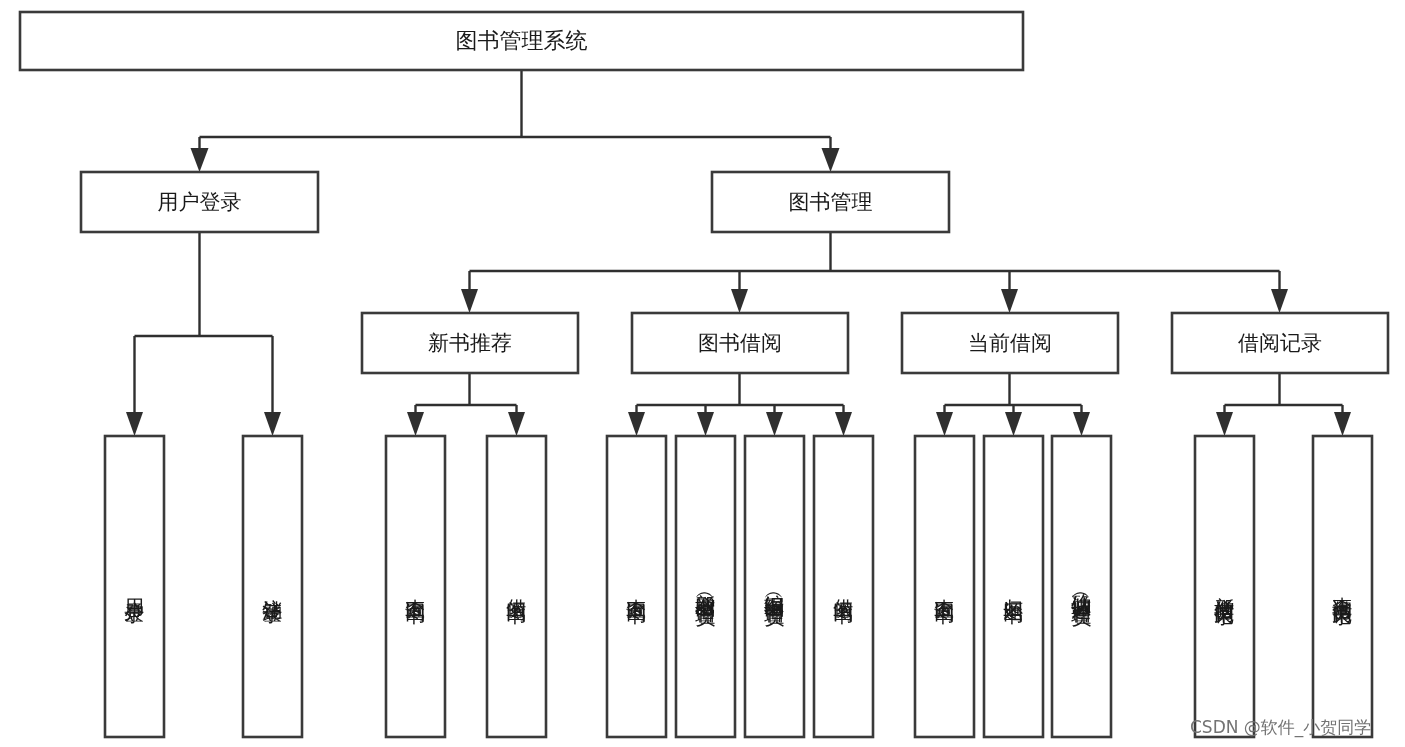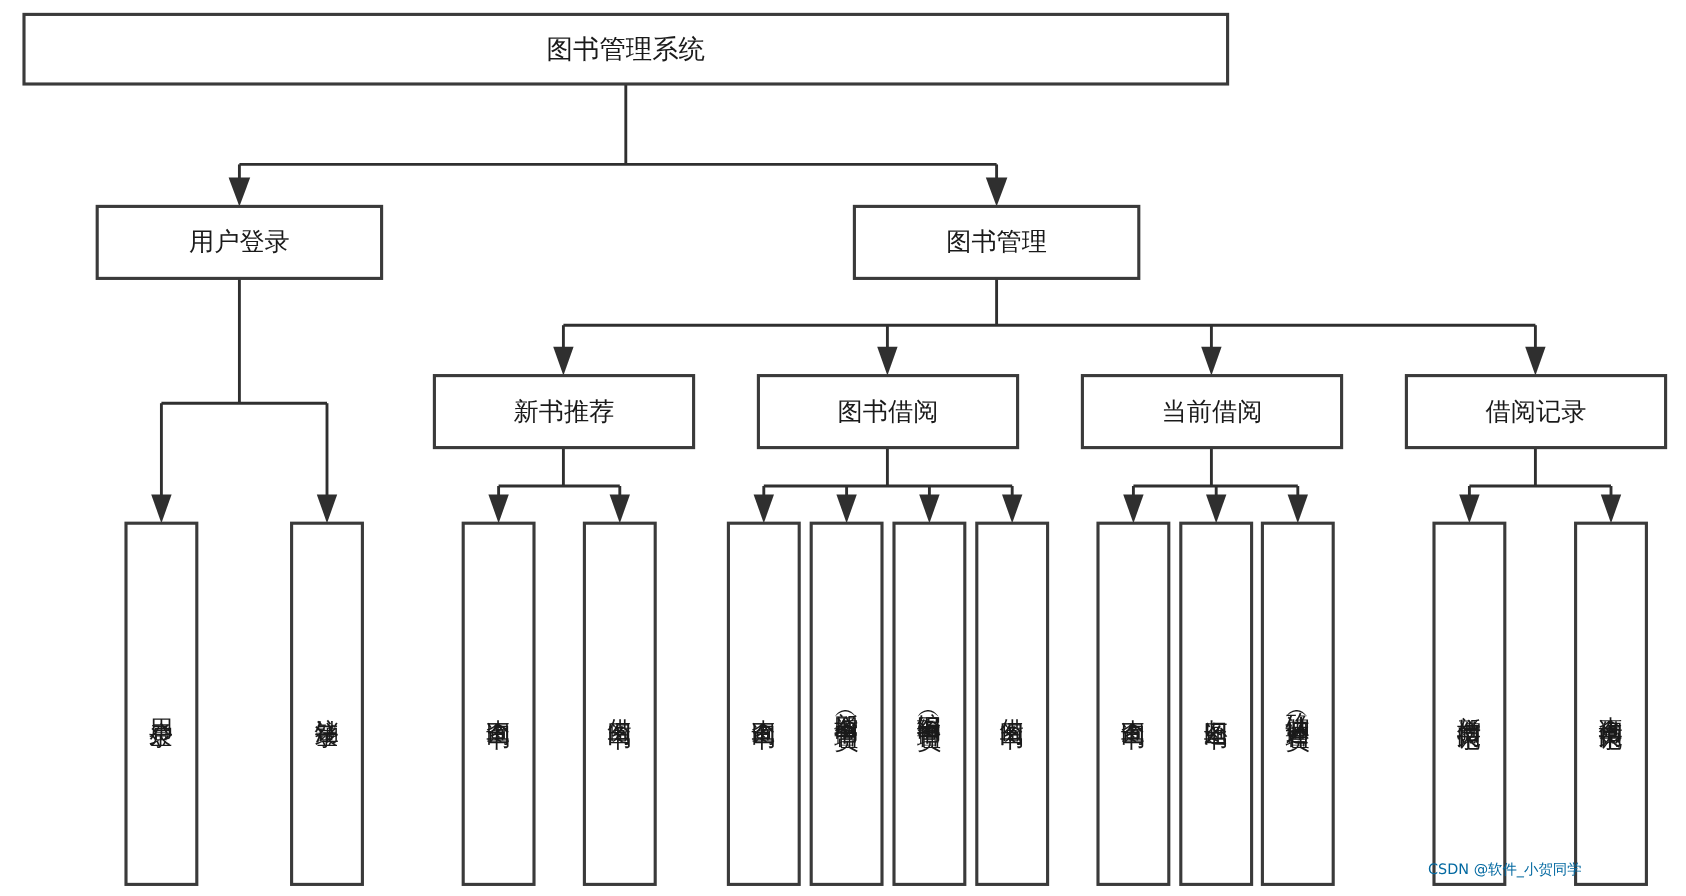--- a/index.html
+++ b/index.html
@@ -66,22 +66,22 @@
     color: #1a1a1a;
     display: flex;
     align-items: center;
     justify-content: center;
     white-space: nowrap;
     pointer-events: none;
   }
   .watermark {
     position: absolute;
     font-family: "DejaVu Sans", "Liberation Sans", sans-serif;
-    font-size: 12px;
-    color: #0369a1;
+    font-size: 17px;
+    color: #737373;
     white-space: nowrap;
   }
 </style>
 </head>
 <body>
 
 <div id="diagram-root">
 
   <svg class="diagram-canvas" viewBox="0 0 1405 747">
 

